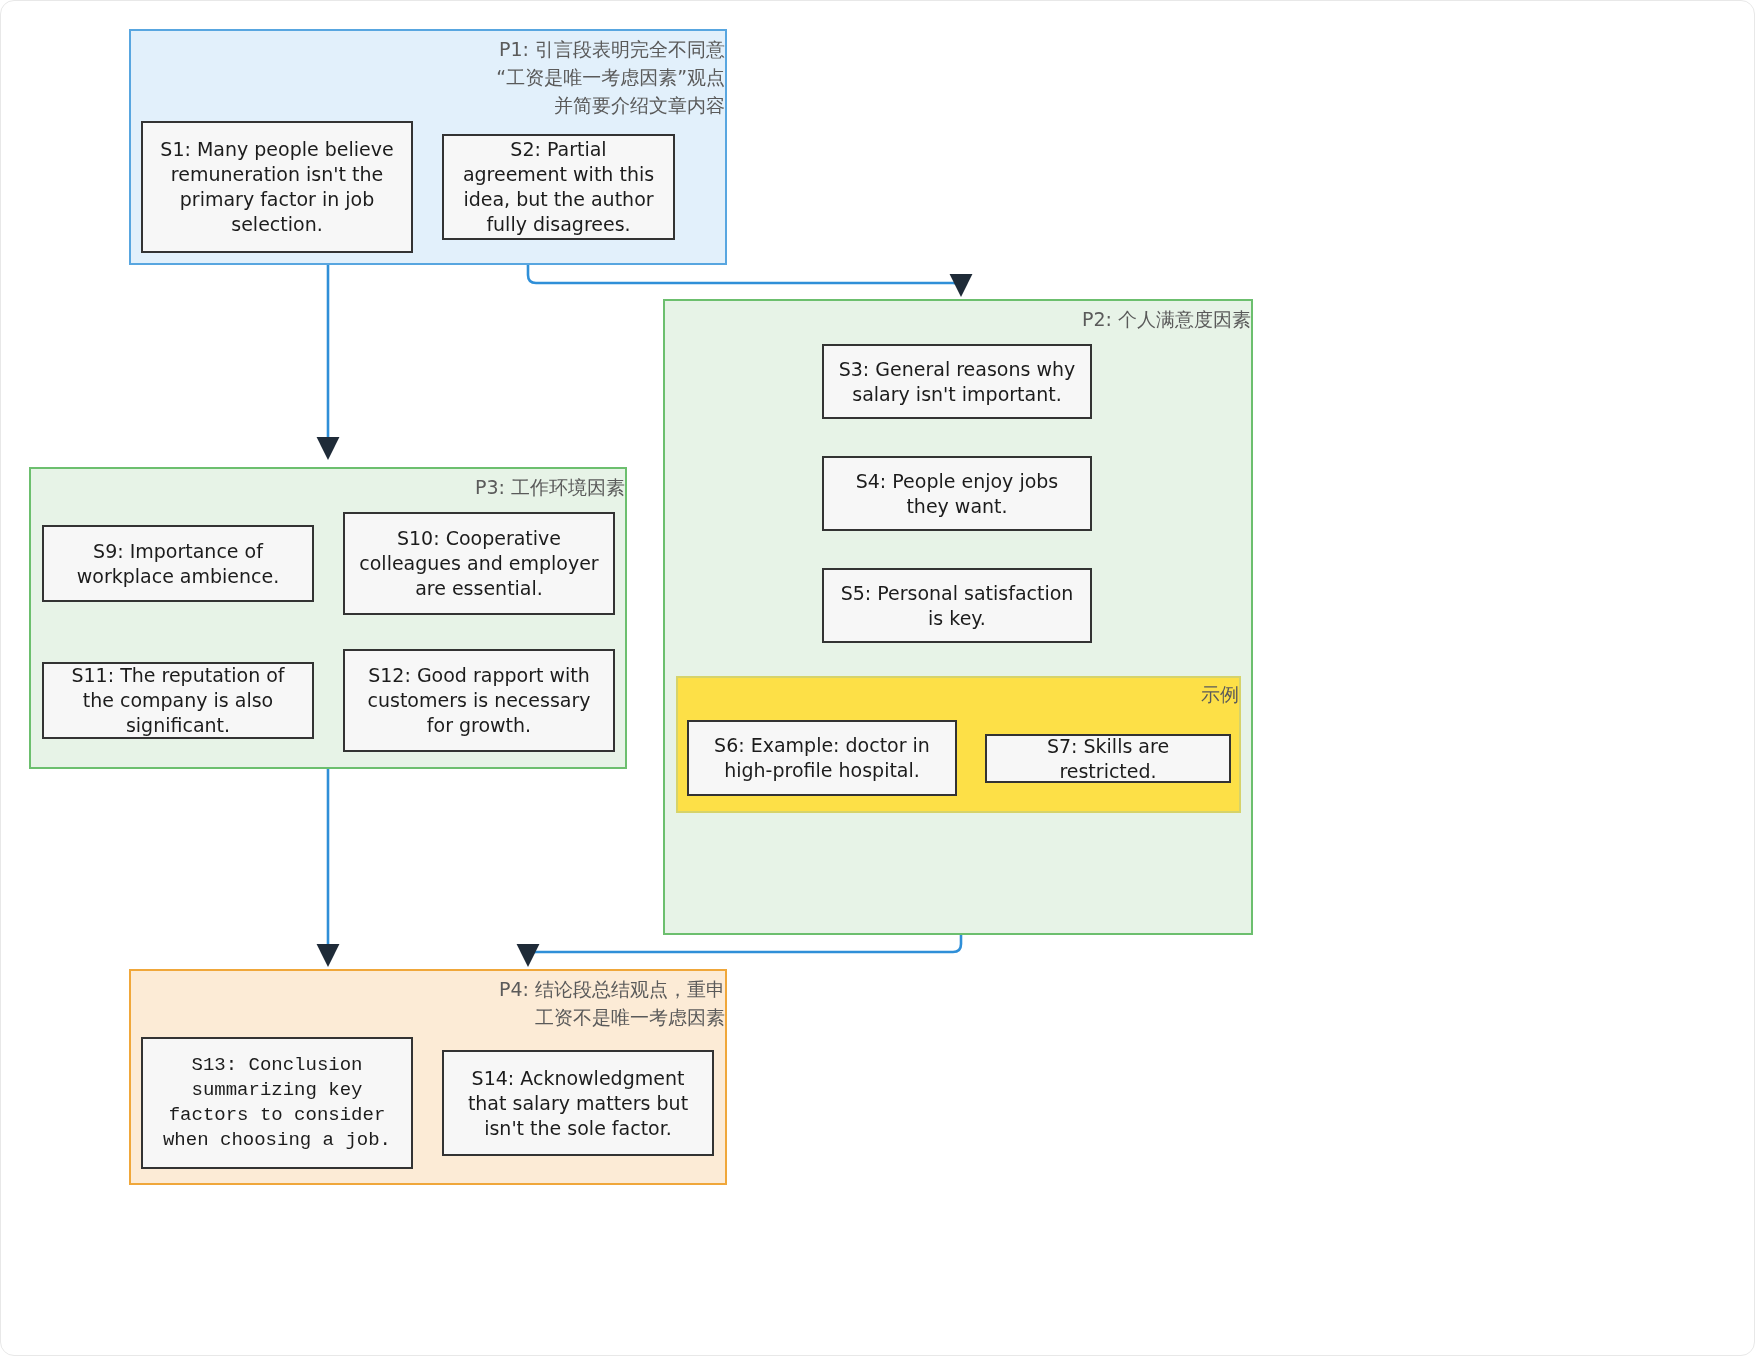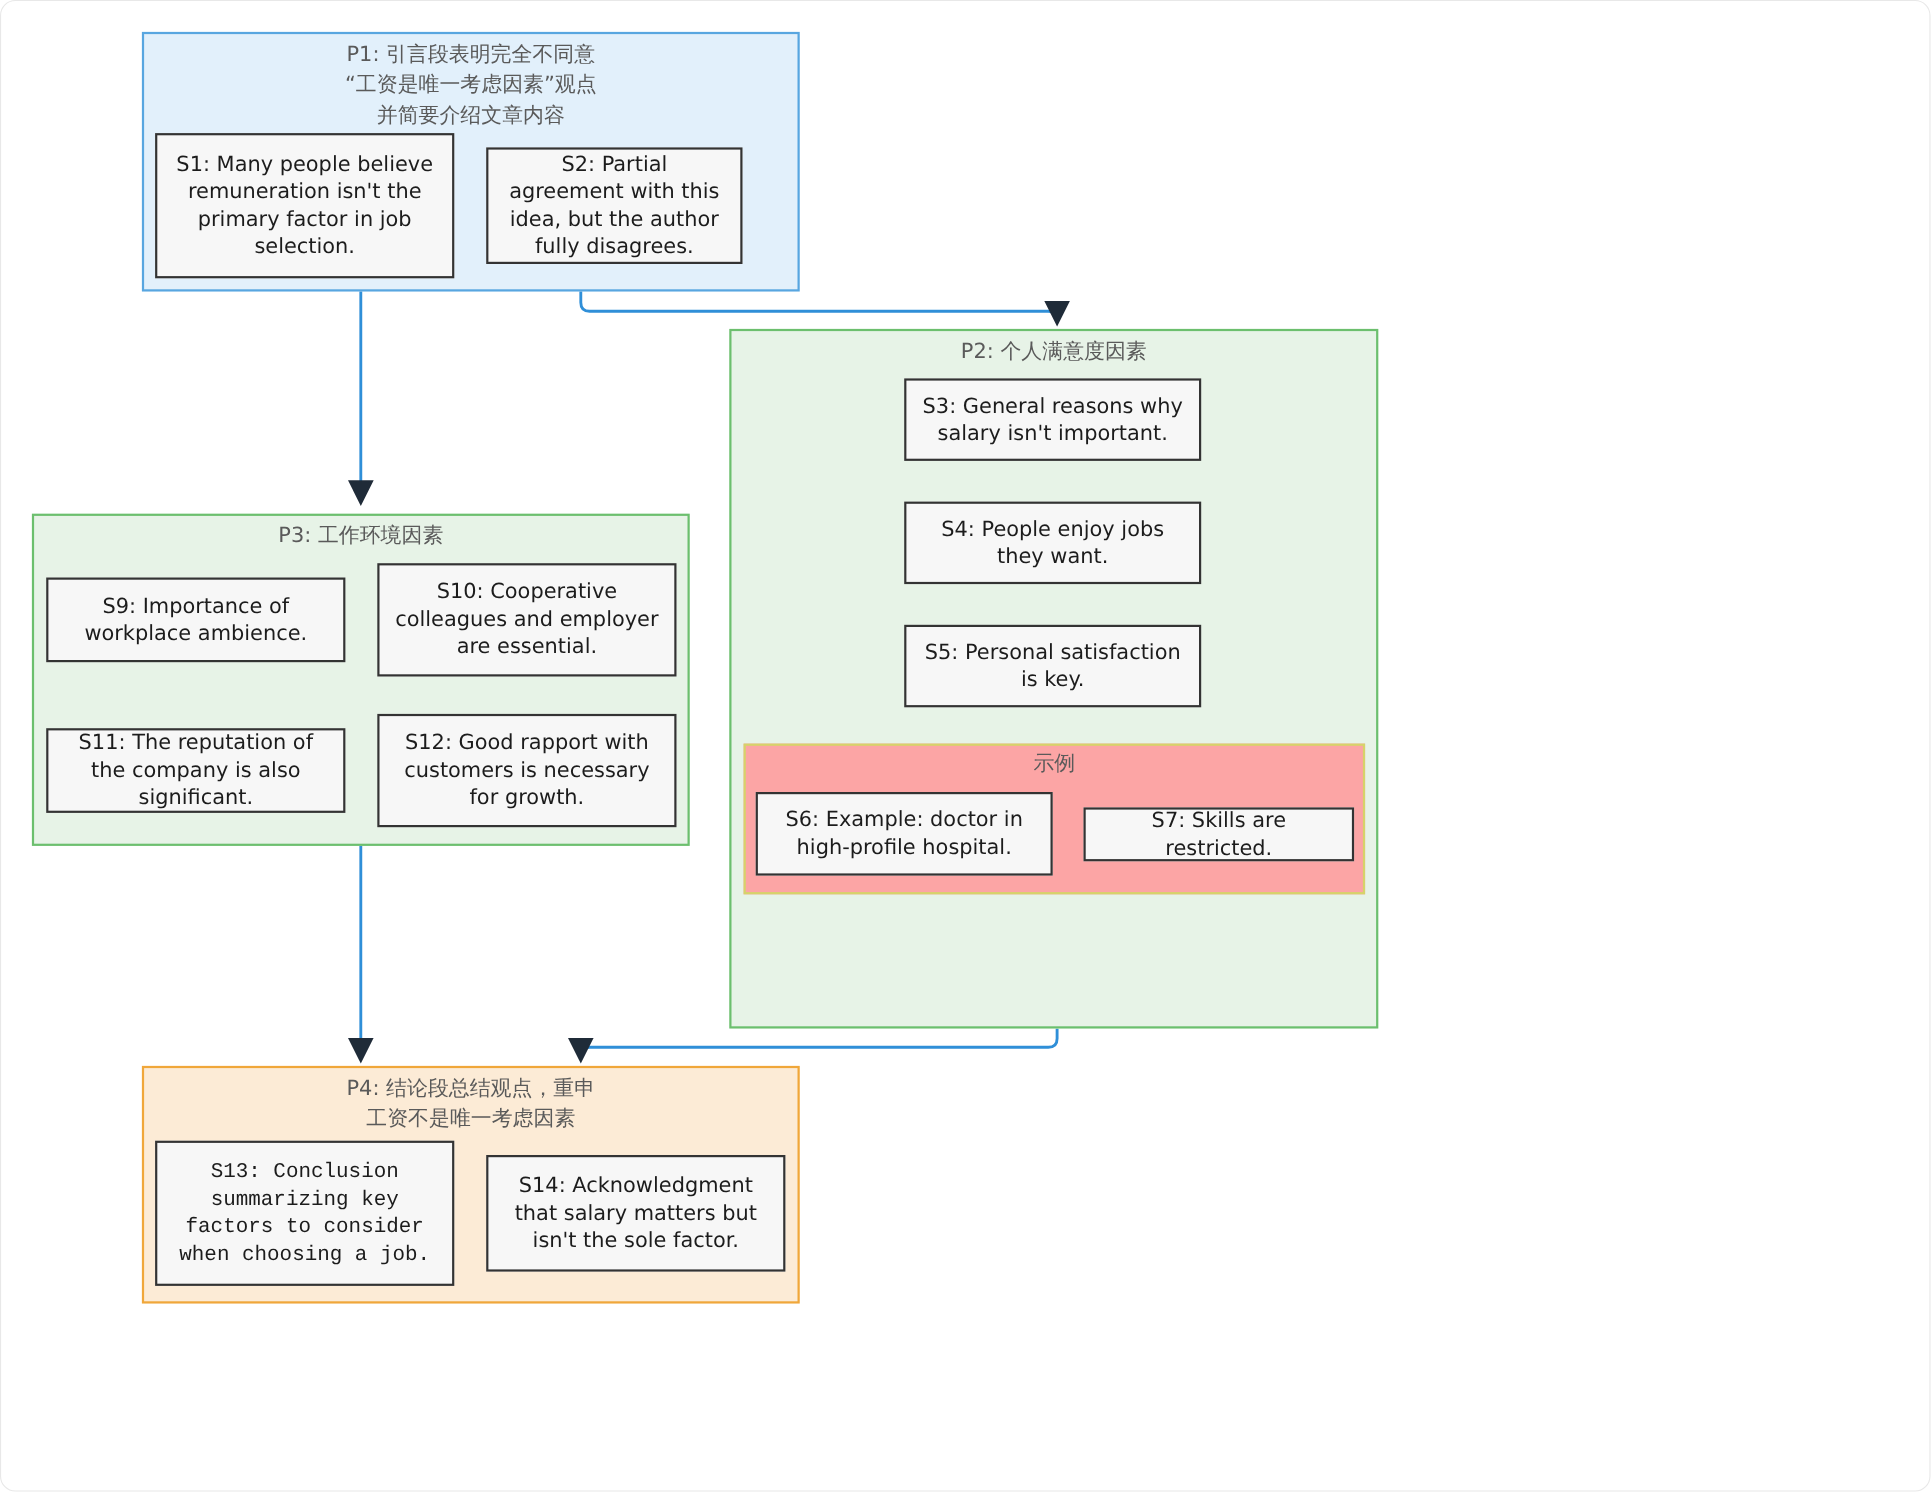--- a/index.html
+++ b/index.html
@@ -14,29 +14,29 @@
     background:#ffffff;
     border:1px solid #e8e8e8;
     border-radius:14px;
     box-sizing:border-box;
   }
   #canvas{position:absolute;left:0;top:0;width:1755px;height:1356px;}
   svg#wires{position:absolute;left:0;top:0;width:1755px;height:1356px;pointer-events:none;}
 
   .sg{position:absolute;box-sizing:border-box;border-width:2px;border-style:solid;}
   .sg-title{
-    position:absolute;left:0;right:0;text-align:center;
+    position:absolute;left:0;right:0;text-align:right;
     color:#5a5a5a;font-size:19px;line-height:28px;
     white-space:pre-line;
   }
   .sg-p1{background:#e2f0fb;border-color:#58a6e0;}
   .sg-p2{background:#e7f3e7;border-color:#6cbf6e;}
   .sg-p3{background:#e7f3e7;border-color:#6cbf6e;}
   .sg-p4{background:#fcebd6;border-color:#f0a73a;}
-  .sg-ex{background:#fca5a5;border-color:#d6d36a;}
+  .sg-ex{background:#fde047;border-color:#d6d36a;}
 
   .node{
     position:absolute;box-sizing:border-box;
     background:#f7f7f7;border:2px solid #333333;
     display:flex;align-items:center;justify-content:center;
     text-align:center;color:#1c1c1c;
     font-size:19px;line-height:25px;
     padding:6px 12px;
   }
   .node span{display:block;}

